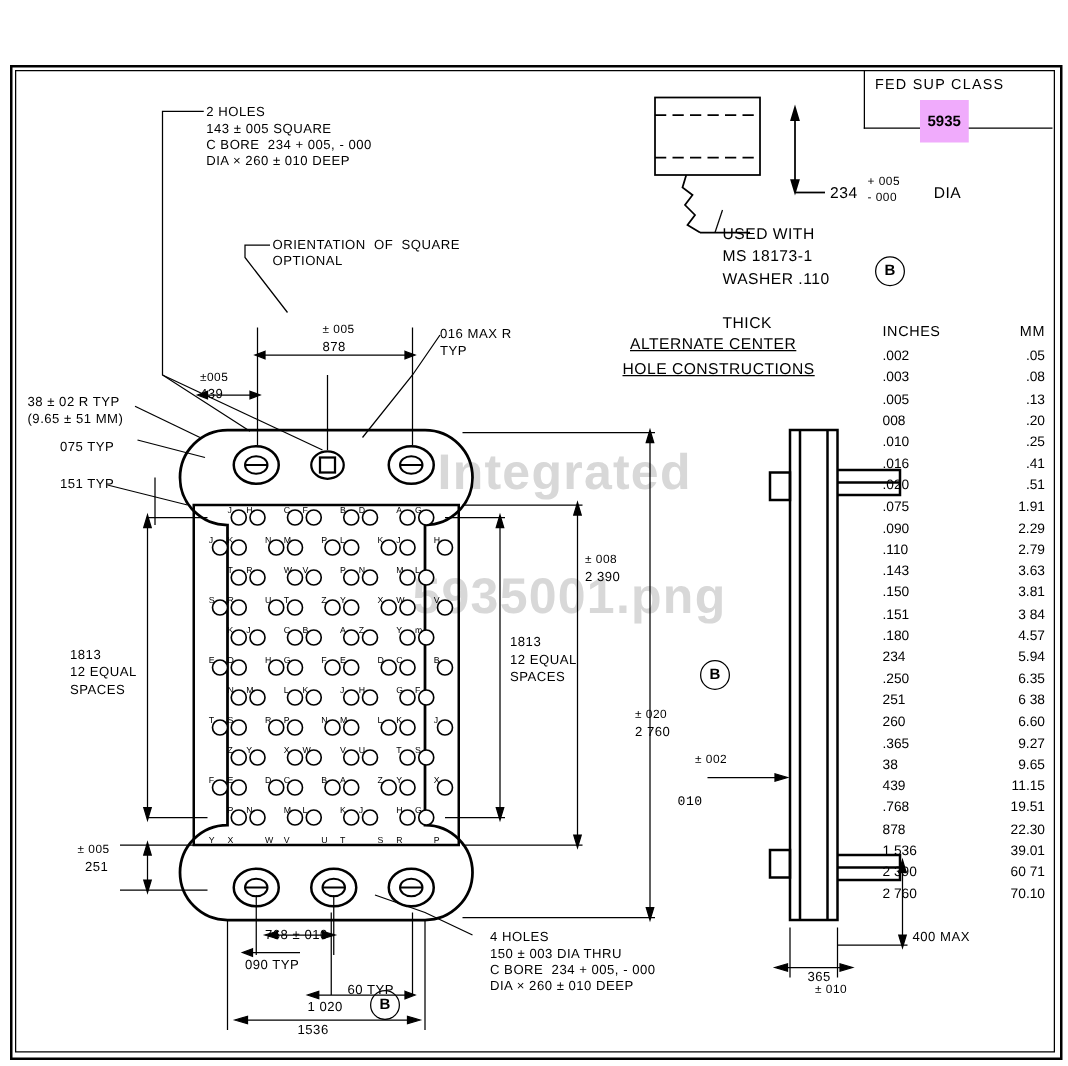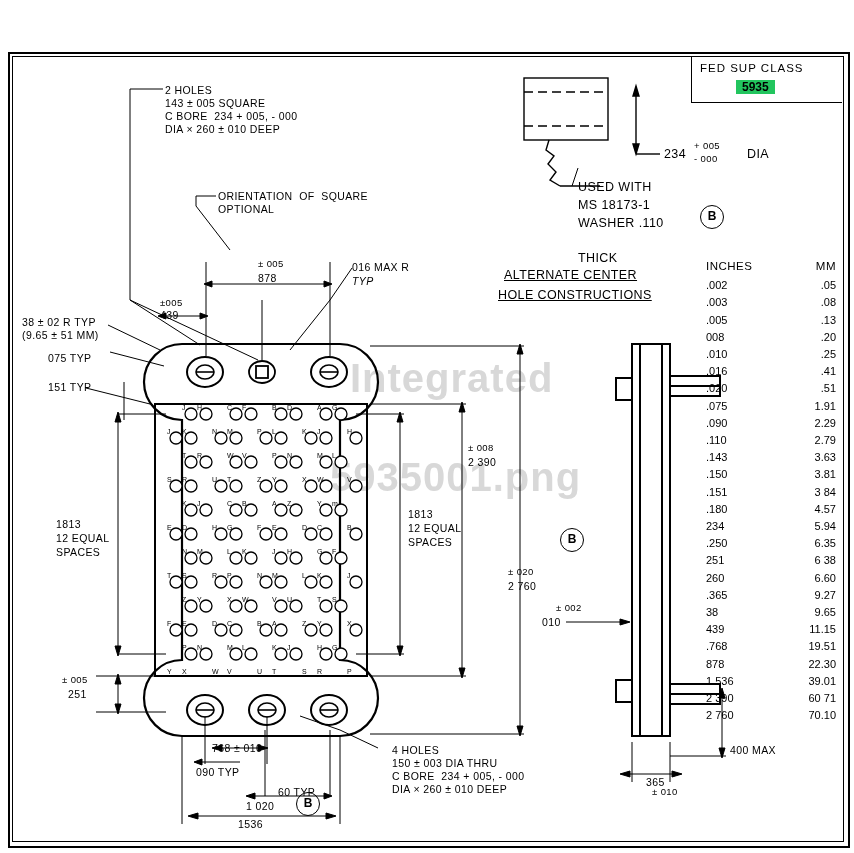--- a/index.html
+++ b/index.html
@@ -11,21 +11,21 @@
   .txt{position:absolute;white-space:pre;color:#000;font-size:11px;line-height:12px;letter-spacing:0.4px;}
   .txt.s9{font-size:9.5px;line-height:11px;}
   .txt.s10{font-size:10.5px;line-height:12px;}
   .txt.s12{font-size:12.5px;line-height:14px;}
   .ul{text-decoration:underline;}
   .balloon{position:absolute;width:22px;height:22px;border:1.5px solid #000;border-radius:50%;
            font-size:12px;line-height:20px;text-align:center;font-weight:bold;color:#000;}
   
   .fed{position:absolute;right:12px;top:56px;width:150px;height:46px;border-left:1px solid #000;border-bottom:1px solid #000;}
   .fed .t1{position:absolute;left:8px;top:6px;font-size:11.5px;letter-spacing:1px;}
-  .fed .t2{position:absolute;left:44px;top:24px;font-size:12px;font-weight:bold;background:#22c55e;color:#000;padding:0 6px;}
+  .fed .t2{position:absolute;left:44px;top:24px;font-size:12px;font-weight:bold;background:#f0abfc;color:#000;padding:10px 6px;}
   
   .chart{position:absolute;right:18px;top:258px;width:130px;font-size:11px;line-height:17.2px;color:#000;}
   .chart .row{display:flex;justify-content:space-between;}
   .chart .hdr{display:flex;justify-content:space-between;font-size:11.5px;letter-spacing:0.5px;margin-bottom:2px;}
   
   .wm{position:absolute;color:#d8d8d8;font-size:40px;font-weight:bold;letter-spacing:1px;
       font-family:"Liberation Sans", sans-serif;white-space:pre;pointer-events:none;}
   svg{position:absolute;left:0;top:0;overflow:visible;}
 </style>
 </head>
@@ -527,21 +527,21 @@
 
       <path d="M378 748 L340 730 L300 716"></path>
     </g>
   </svg>
 
   <div class="txt s9" style="left:258px;top:258px;">± 005</div>
   <div class="txt s10" style="left:258px;top:272px;">878</div>
   <div class="txt s9" style="left:160px;top:297px;">±005</div>
   <div class="txt s10" style="left:160px;top:309px;">439</div>
   <div class="txt s10" style="left:352px;top:261px;">016 MAX R</div>
-  <div class="txt s10" style="left:352px;top:275px;font-style:italic;">TYP</div>
+  <div class="txt s10" style="left:352px;top:275px;">TYP</div>
   <div class="txt s10" style="left:22px;top:316px;">38 ± 02 R TYP</div>
   <div class="txt s10" style="left:22px;top:329px;">(9.65 ± 51 MM)</div>
   <div class="txt s10" style="left:48px;top:352px;">075 TYP</div>
   <div class="txt s10" style="left:48px;top:381px;">151 TYP</div>
 
   <div class="txt s10" style="left:56px;top:518px;">1813</div>
   <div class="txt s10" style="left:56px;top:532px;">12 EQUAL</div>
   <div class="txt s10" style="left:56px;top:546px;">SPACES</div>
 
   <div class="txt s10" style="left:408px;top:508px;">1813</div>
@@ -596,18 +596,18 @@
       <path d="M630 771 L620 774 L630 777 Z" fill="#000"></path>
       <path d="M672 771 L682 774 L672 777 Z" fill="#000"></path>
 
       <line x1="722" y1="690" x2="722" y2="756"></line>
       <line x1="670" y1="756" x2="726" y2="756"></line>
       <path d="M719 698 L722 688 L725 698 Z" fill="#000"></path>
       <path d="M719 748 L722 758 L725 748 Z" fill="#000"></path>
     </g>
   </svg>
   <div class="txt s9" style="left:556px;top:602px;">± 002</div>
-  <div class="txt s10" style="left:542px;top:616px;">010</div>
+  <div class="txt s10" style="left:542px;top:636px;font-family:Liberation Mono, monospace;">010</div>
   <div class="txt s9" style="left:652px;top:786px;">± 010</div>
   <div class="txt s10" style="left:646px;top:776px;">365</div>
   <div class="txt s10" style="left:730px;top:744px;">400 MAX</div>
 
 </div>
 
 </body></html>

